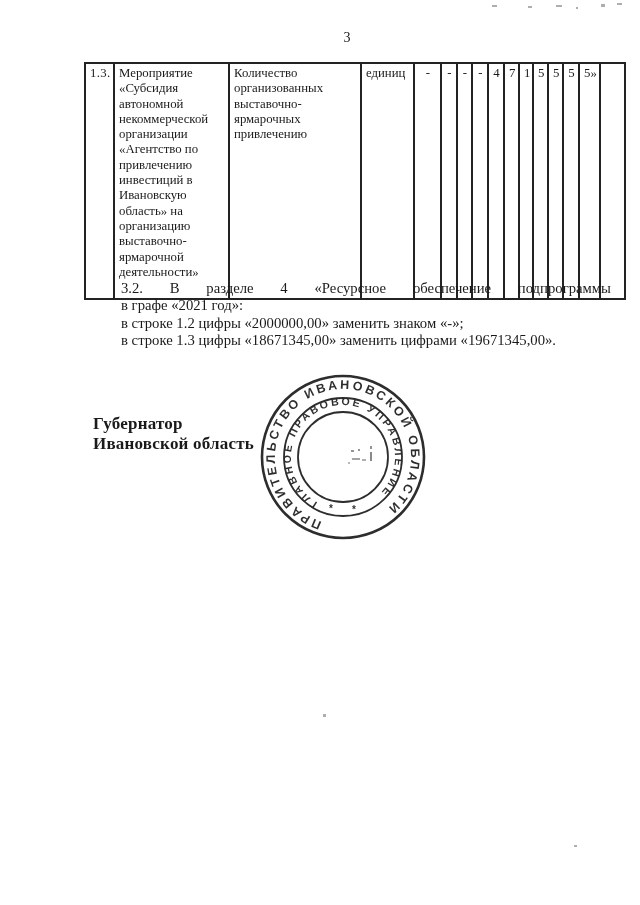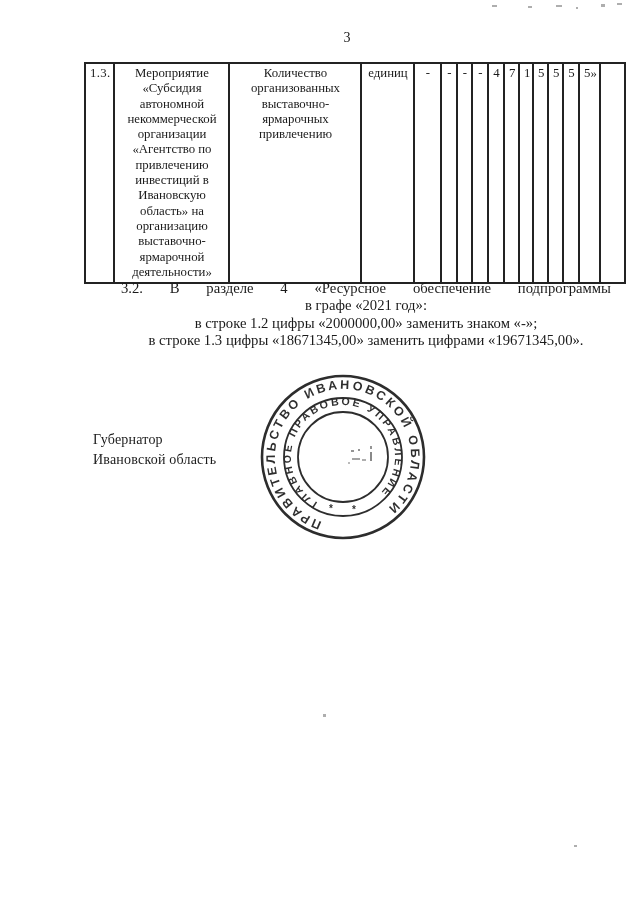--- a/index.html
+++ b/index.html
@@ -25,52 +25,50 @@
     left: 84px; top: 62px;
     border-collapse: collapse;
     table-layout: fixed;
     width: 540px;
   }
   table.amend td {
     border: 2px solid #232323;
     vertical-align: top;
     font-size: 12.8px;
     line-height: 15.3px;
-    padding: 2px 3px 2px 4px;
+    padding: 2px 3px 18px 4px;
     overflow: hidden;
-    text-align: center;
   }
   table.amend tr { height: 214px; }
   td.pre { white-space: pre-line; }
   td.num { padding-left: 3px; font-size: 13px; letter-spacing: .3px; }
   td.unit { font-size: 13px; }
   td.val { text-align: center; padding: 2px 1px; font-size: 13px; }
   
   .para {
     position: absolute;
     left: 84px; top: 280px;
     width: 527px;
     font-size: 14.7px;
     line-height: 17.3px;
   }
   .para .j {
     text-align: justify;
     text-align-last: justify;
     text-indent: 37px;
   }
-  .para .ind { padding-left: 37px; text-align: center; }
+  .para .ind { padding-left: 37px; }
   
   .sig-title {
     position: absolute;
     left: 93px; top: 414px;
-    font-weight: normal;
-    font-size: 14px;
+    font-weight: bold;
+    font-size: 17px;
     line-height: 20px;
     letter-spacing: .2px;
-    margin-top: 16px;
   }
   .sig-name {
     position: absolute;
     left: 464px; top: 429px;
     font-weight: bold;
     font-size: 15.2px;
     letter-spacing: .2px;
   }
   
   .stamp {

